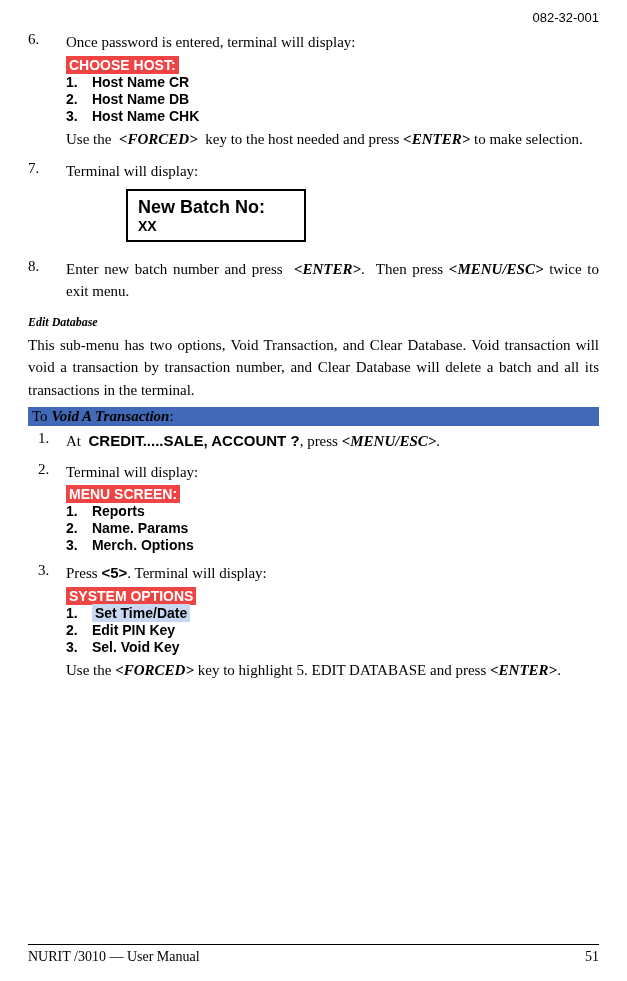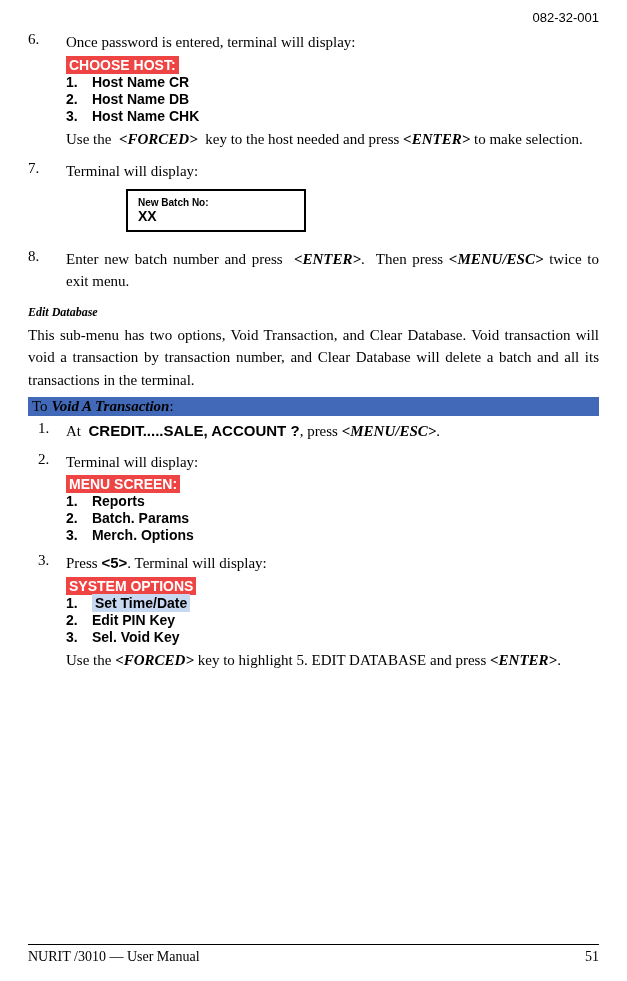--- a/index.html
+++ b/index.html
@@ -84,21 +84,21 @@
       border: 2px solid #000;
       display: inline-block;
       padding: 6px 30px 6px 10px;
       margin: 6px 0 6px 60px;
       min-width: 180px;
     }
 
     .new-batch-box .box-title {
       font-family: Arial, sans-serif;
       font-weight: bold;
-      font-size: 10px;
+      font-size: 18px;
     }
 
     .new-batch-box .box-val {
       font-family: Arial, sans-serif;
       font-weight: bold;
       font-size: 14px;
     }
 
     .section-heading {
       font-family: Times New Roman, serif;
@@ -223,21 +223,21 @@
       <div style="margin-top:2px;">
         <span class="highlight-blue">MENU SCREEN:</span>
       </div>
       <ul class="sub-list">
         <li>
           <span class="li-num">1.</span>
           <span style="font-family:Arial,sans-serif;font-weight:bold;font-size:14px;">Reports</span>
         </li>
         <li>
           <span class="li-num">2.</span>
-          <span style="font-family:Arial,sans-serif;font-weight:bold;font-size:14px;">Batch. Params</span>
+          <span style="font-family:Arial,sans-serif;font-weight:bold;font-size:14px;">Name. Params</span>
         </li>
         <li>
           <span class="li-num">3.</span>
           <span style="font-family:Arial,sans-serif;font-weight:bold;font-size:14px;">Merch. Options</span>
         </li>
       </ul>
     </div>
   </div>
 
   <div class="numbered-item" style="margin-top:8px;">

